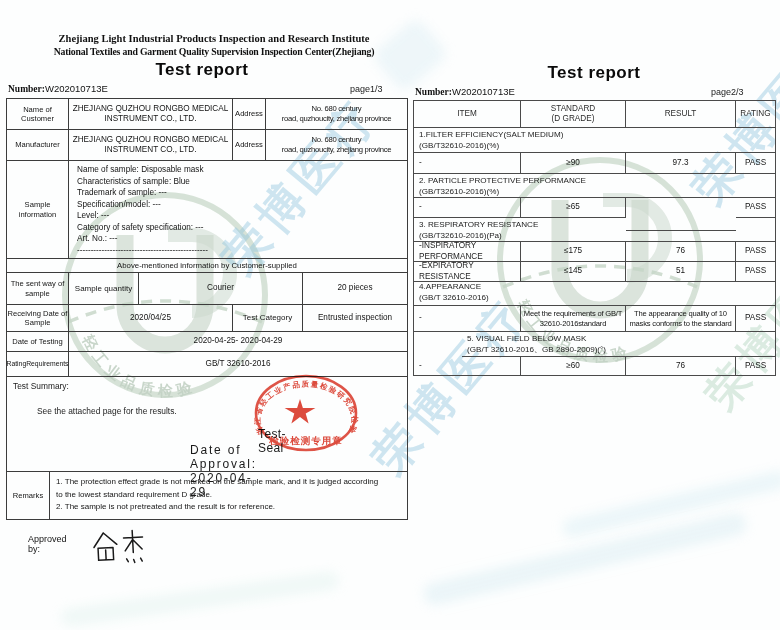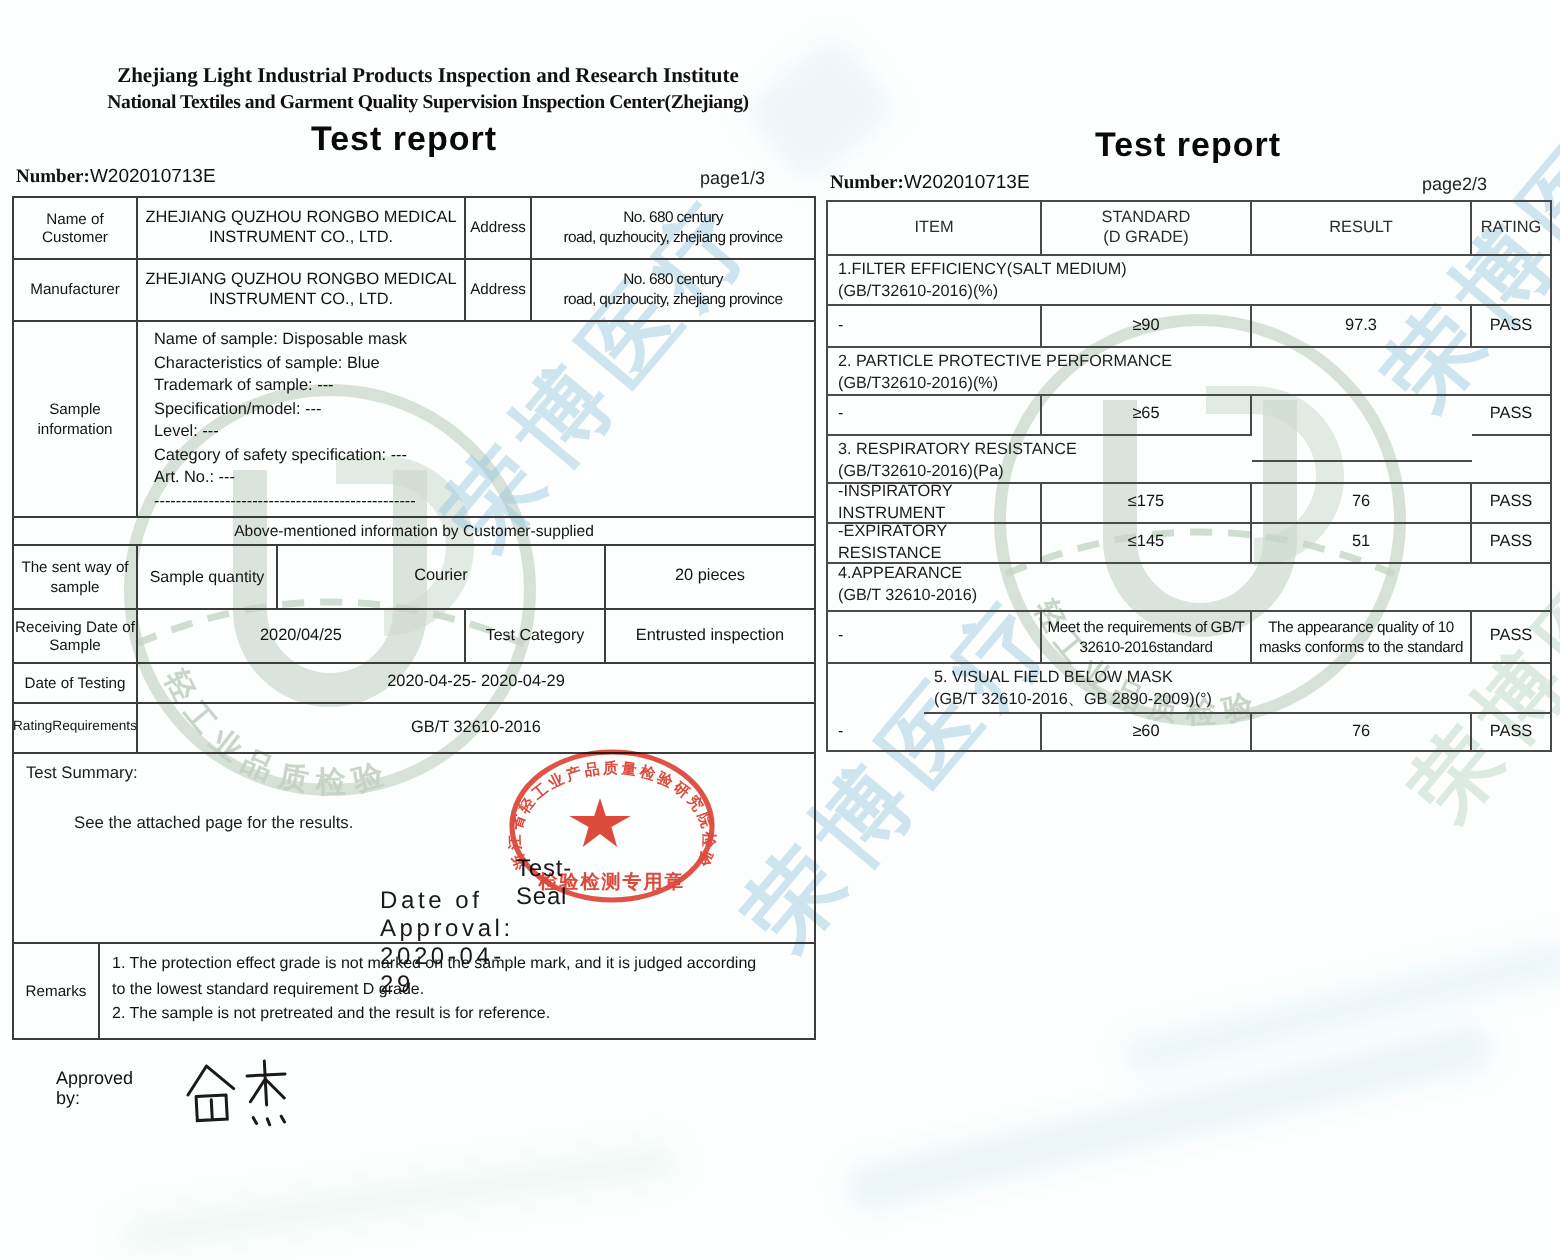--- a/index.html
+++ b/index.html
@@ -228,21 +228,21 @@
             <div class="c d-item left" style="width: 107px;">-</div>
             <div class="c val pre" style="width: 105px;">≥65</div>
             <div class="c val pre" style="width: 110px; margin-top: 32px;">73.9</div>
             <div class="c val" style="width: 40px;">PASS</div>
           </div>
           <div class="row" style="height: 24px;">
             <div class="c sec pre left" style="width: 362px;">3. RESPIRATORY RESISTANCE
 (GB/T32610-2016)(Pa)</div>
           </div>
           <div class="row" style="height: 20px;">
-            <div class="c d-item left" style="width: 107px;">-INSPIRATORY INSTRUMENT</div>
+            <div class="c d-item left" style="width: 107px;">-INSPIRATORY PERFORMANCE</div>
             <div class="c val pre" style="width: 105px;">≤175</div>
             <div class="c val pre" style="width: 110px;">76</div>
             <div class="c val" style="width: 40px;">PASS</div>
           </div>
           <div class="row" style="height: 20px;">
             <div class="c d-item left" style="width: 107px;">-EXPIRATORY RESISTANCE</div>
             <div class="c val pre" style="width: 105px;">≤145</div>
             <div class="c val pre" style="width: 110px;">51</div>
             <div class="c val" style="width: 40px;">PASS</div>
           </div>

